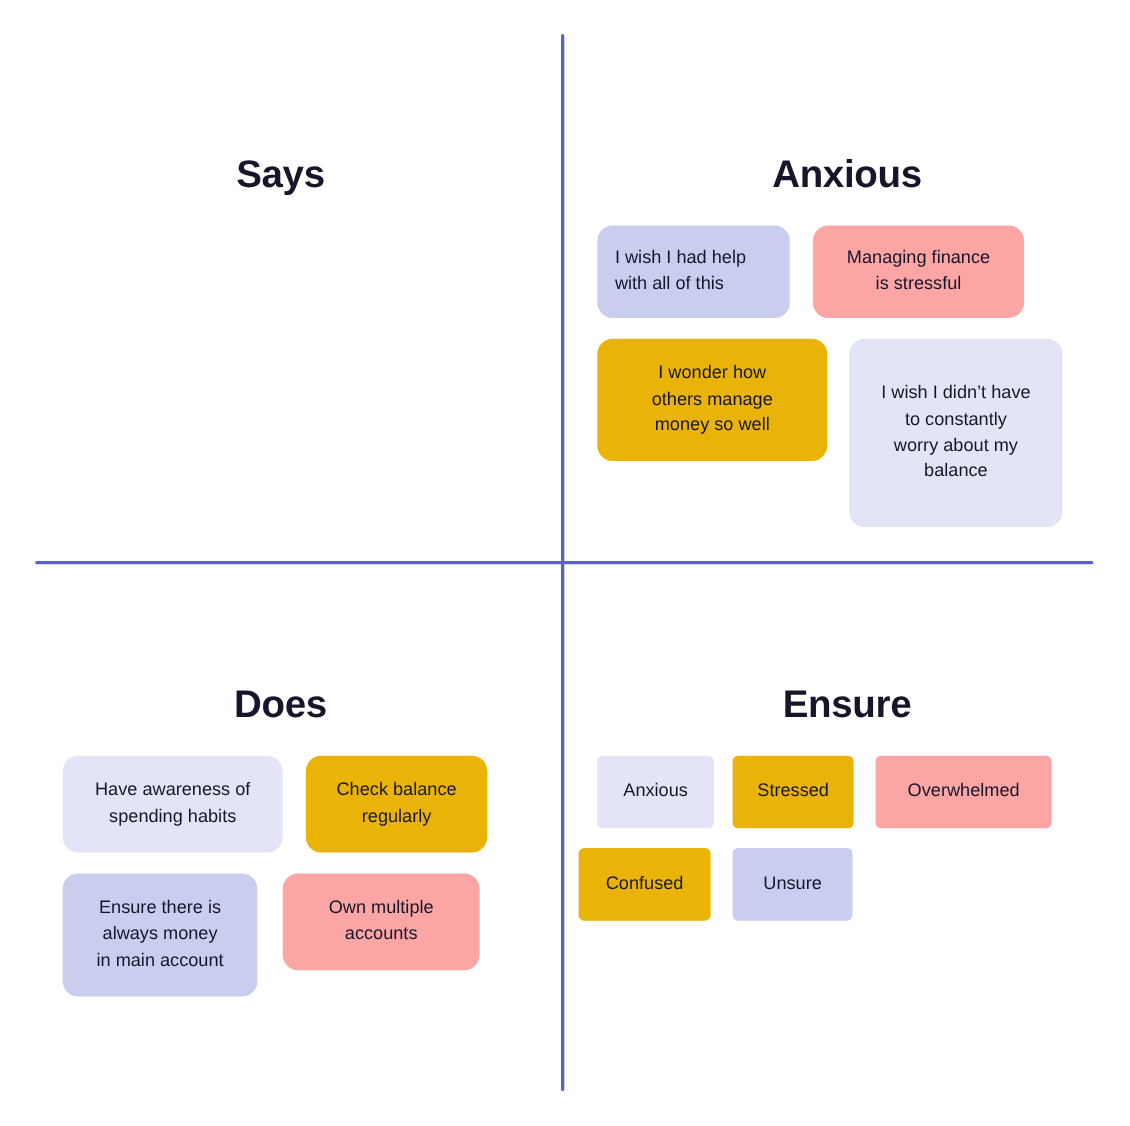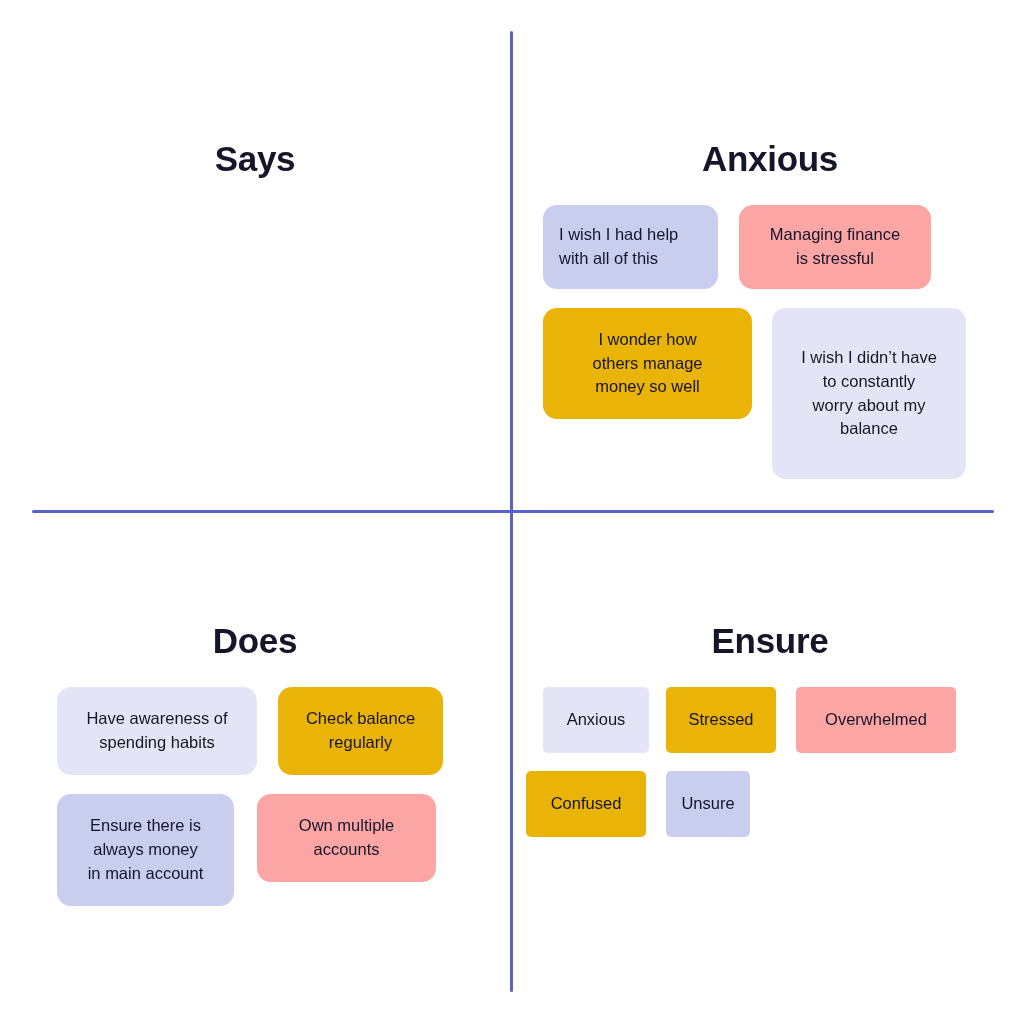--- a/index.html
+++ b/index.html
@@ -173,20 +173,20 @@
             <span>Stressed</span>
           </div>
           <div class="chip shade-1" style="width: 160px; height: 66px; margin-left: 20px;">
             <span>Overwhelmed</span>
           </div>
         </div>
         <div class="card-row" style="margin-left: 13px; margin-top: 18px;">
           <div class="chip shade-4" style="width: 120px; height: 66px;">
             <span>Confused</span>
           </div>
-          <div class="chip shade-3" style="width: 84px; height: 66px; margin-left: 20px;">
+          <div class="chip shade-3" style="width: 109px; height: 66px; margin-left: 20px;">
             <span>Unsure</span>
           </div>
         </div>
       </div>
   </section>
 
 </div>
 
 </body></html>

